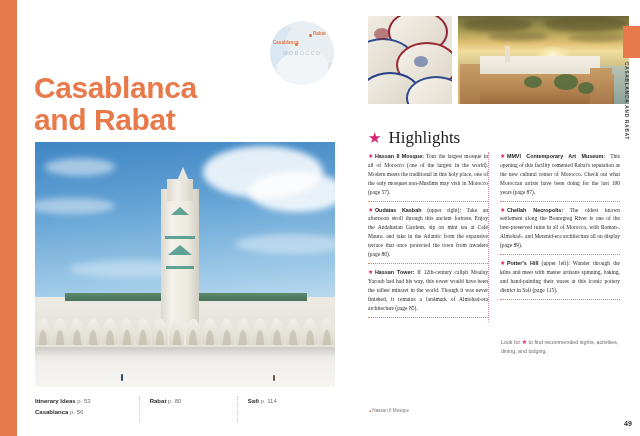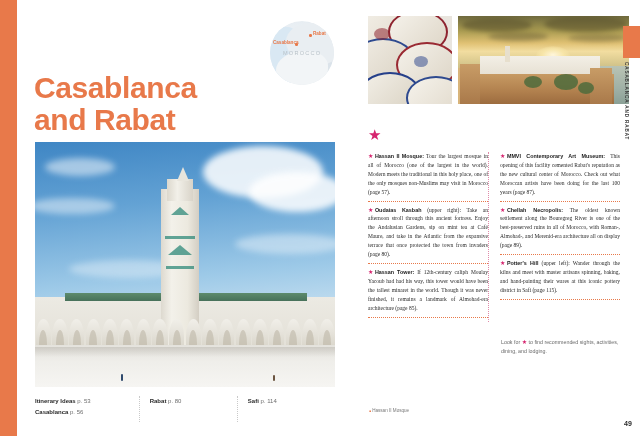--- a/index.html
+++ b/index.html
@@ -364,20 +364,21 @@
         <div class="k-tower" style="left:2px;top:48px;width:20px;height:40px;"></div>
         <div class="k-tower" style="left:132px;top:52px;width:22px;height:36px;"></div>
         <div class="k-green" style="left:96px;top:58px;width:24px;height:16px;"></div>
         <div class="k-green" style="left:66px;top:60px;width:18px;height:12px;"></div>
         <div class="k-green" style="left:120px;top:66px;width:16px;height:12px;"></div>
       </div>
     </div>
 
     <div class="hl-head">
       <span class="star star-head">★</span>
+      <span>Highlights</span>
     </div>
 
     <div class="hl-cols">
 
       <div class="hl-col left">
         <div class="hl-item">
           <span class="star star-b">★</span><span class="name">Hassan II Mosque:</span><span> Tour the largest mosque in all of Morocco (one of the largest in the world). Modern meets the traditional in this holy place, one of the only mosques non-Muslims may visit in Morocco (page 57).</span>
         </div>
         <div class="hl-sep"></div>
         <div class="hl-item">

